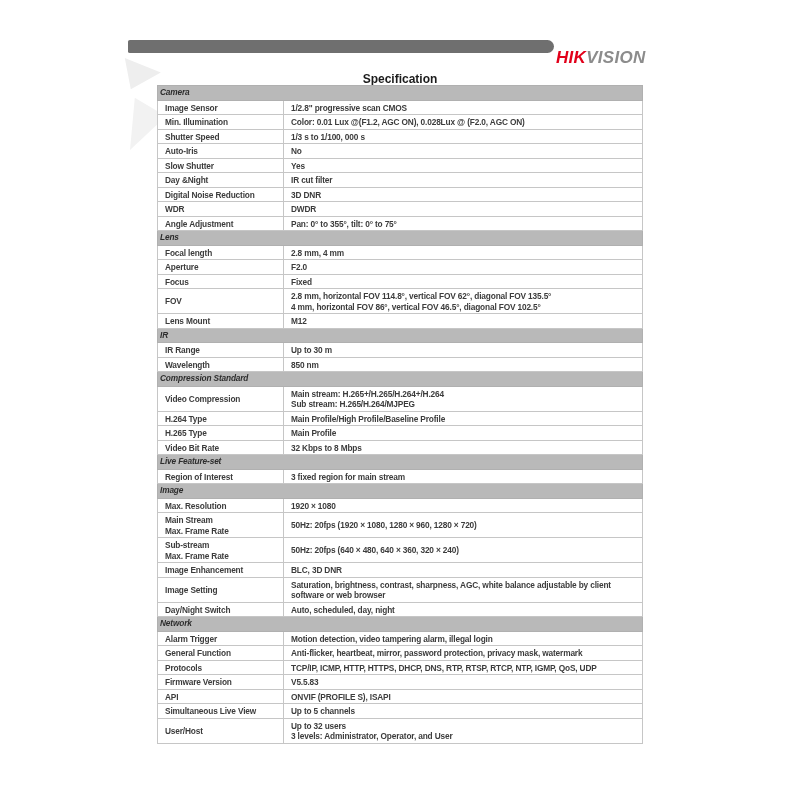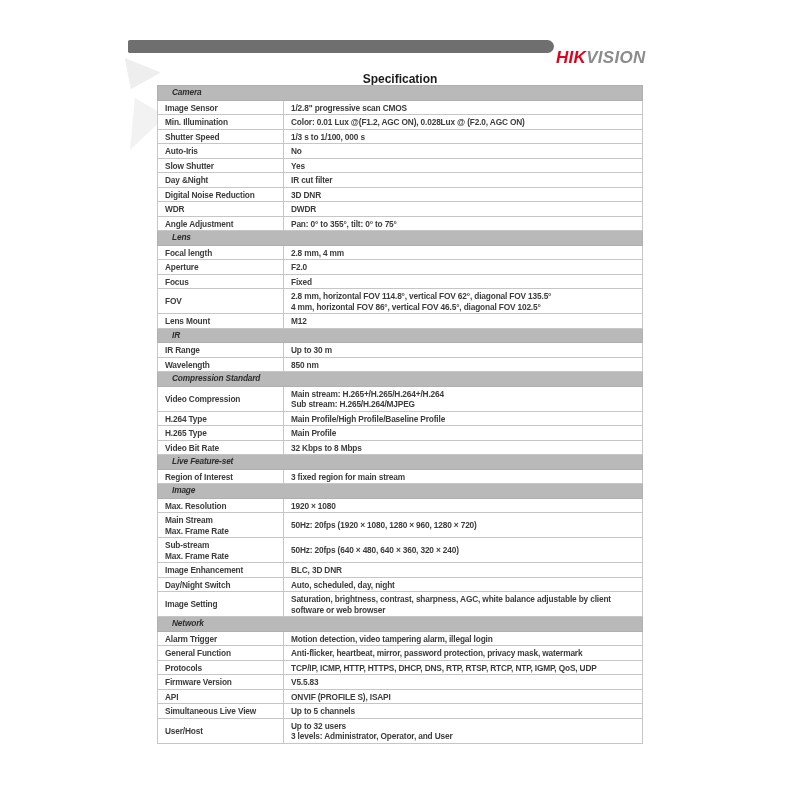--- a/index.html
+++ b/index.html
@@ -68,21 +68,21 @@
     color: #3c3c3c;
     vertical-align: middle;
     white-space: pre-line;
     overflow: hidden;
   }
   table.spec col.c-label { width: 126px; }
   tr.section-row td {
     background: #b9b9b9;
     color: #2d2d2d;
     font-style: italic;
-    padding: 1px 6px 2px 14px;
+    padding: 1px 6px 2px 2px;
     border: 1px solid #b0b0b0;
   }
   tr.spec-row td { padding: 2px 4px 1px 7px; background: #ffffff; }
   tr.spec-row td.label-cell { }
   tr.spec-row td.value-cell { }
 </style>
 </head>
 <body>
 
 <div class="page">
@@ -223,26 +223,26 @@
           <tr class="spec-row">
             <td class="label-cell">Sub-stream
 Max. Frame Rate</td>
             <td class="value-cell">50Hz: 20fps (640 × 480, 640 × 360, 320 × 240)</td>
           </tr>
           <tr class="spec-row">
             <td class="label-cell">Image Enhancement</td>
             <td class="value-cell">BLC, 3D DNR</td>
           </tr>
           <tr class="spec-row">
+            <td class="label-cell">Image Setting</td>
+            <td class="value-cell">Saturation, brightness, contrast, sharpness, AGC, white balance adjustable by client software or web browser</td>
+          </tr>
+          <tr class="spec-row">
             <td class="label-cell">Day/Night Switch</td>
             <td class="value-cell">Auto, scheduled, day, night</td>
-          </tr>
-          <tr class="spec-row">
-            <td class="label-cell">Image Setting</td>
-            <td class="value-cell">Saturation, brightness, contrast, sharpness, AGC, white balance adjustable by client software or web browser</td>
           </tr>
           <tr class="section-row">
             <td colspan="2">Network</td>
           </tr>
           <tr class="spec-row">
             <td class="label-cell">Alarm Trigger</td>
             <td class="value-cell">Motion detection, video tampering alarm, illegal login</td>
           </tr>
           <tr class="spec-row">
             <td class="label-cell">General Function</td>

